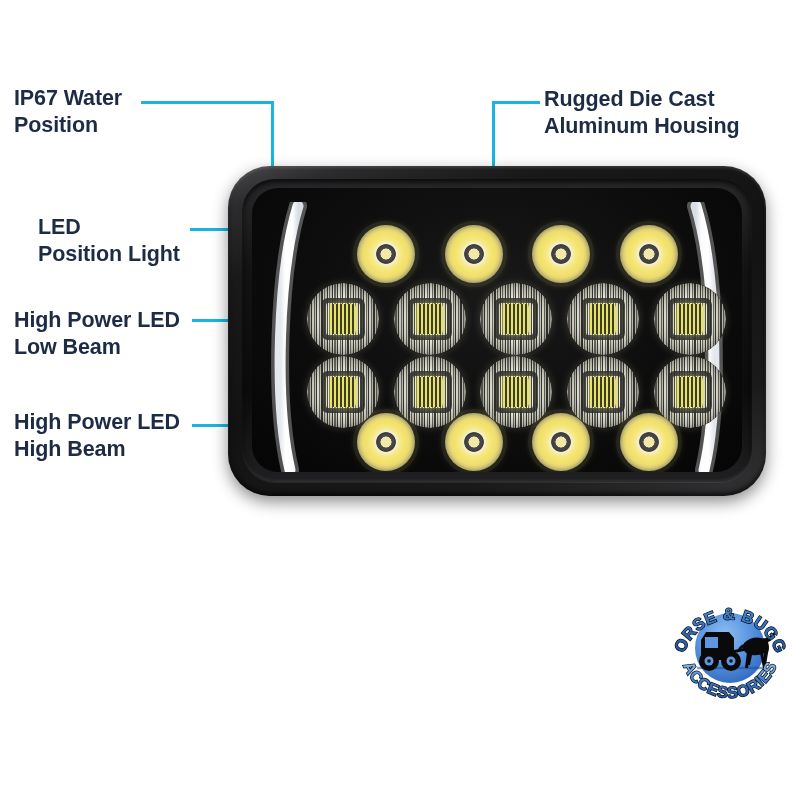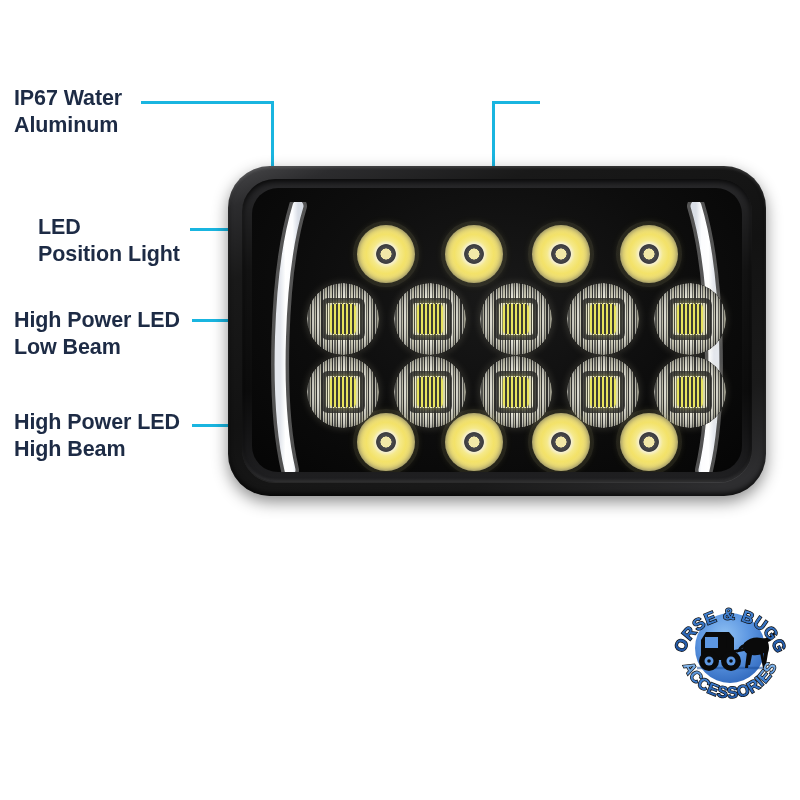--- a/index.html
+++ b/index.html
@@ -124,25 +124,27 @@
   
   .logo{position:absolute;left:668px;top:588px;width:124px;height:118px;}
   .logo svg{display:block;width:100%;height:100%;}
 </style>
 </head>
 <body>
 
 <div id="stage">
 
   <div class="callout" style="left:14px;top:85px;width:230px;">IP67 Water
-Aluminum</div>
+Position</div>
   <div class="leader h" style="left:141px;top:101px;width:132px;"></div>
   <div class="leader v" style="left:271px;top:101px;height:80px;"></div>
   <div class="dot" style="left:265px;top:172px;"></div>
 
+  <div class="callout" style="left:544px;top:86px;width:250px;">Rugged Die Cast
+Aluminum Housing</div>
   <div class="leader h" style="left:492px;top:101px;width:48px;"></div>
   <div class="leader v" style="left:492px;top:101px;height:77px;"></div>
   <div class="dot" style="left:486px;top:170px;"></div>
 
   <div class="callout" style="left:14px;top:214px;width:230px;margin-left:24px;">LED
 Position Light</div>
   <div class="leader h" style="left:190px;top:228px;width:98px;"></div>
   <div class="dot" style="left:280px;top:222px;"></div>
 
   <div class="callout" style="left:14px;top:307px;width:230px;">High Power LED

